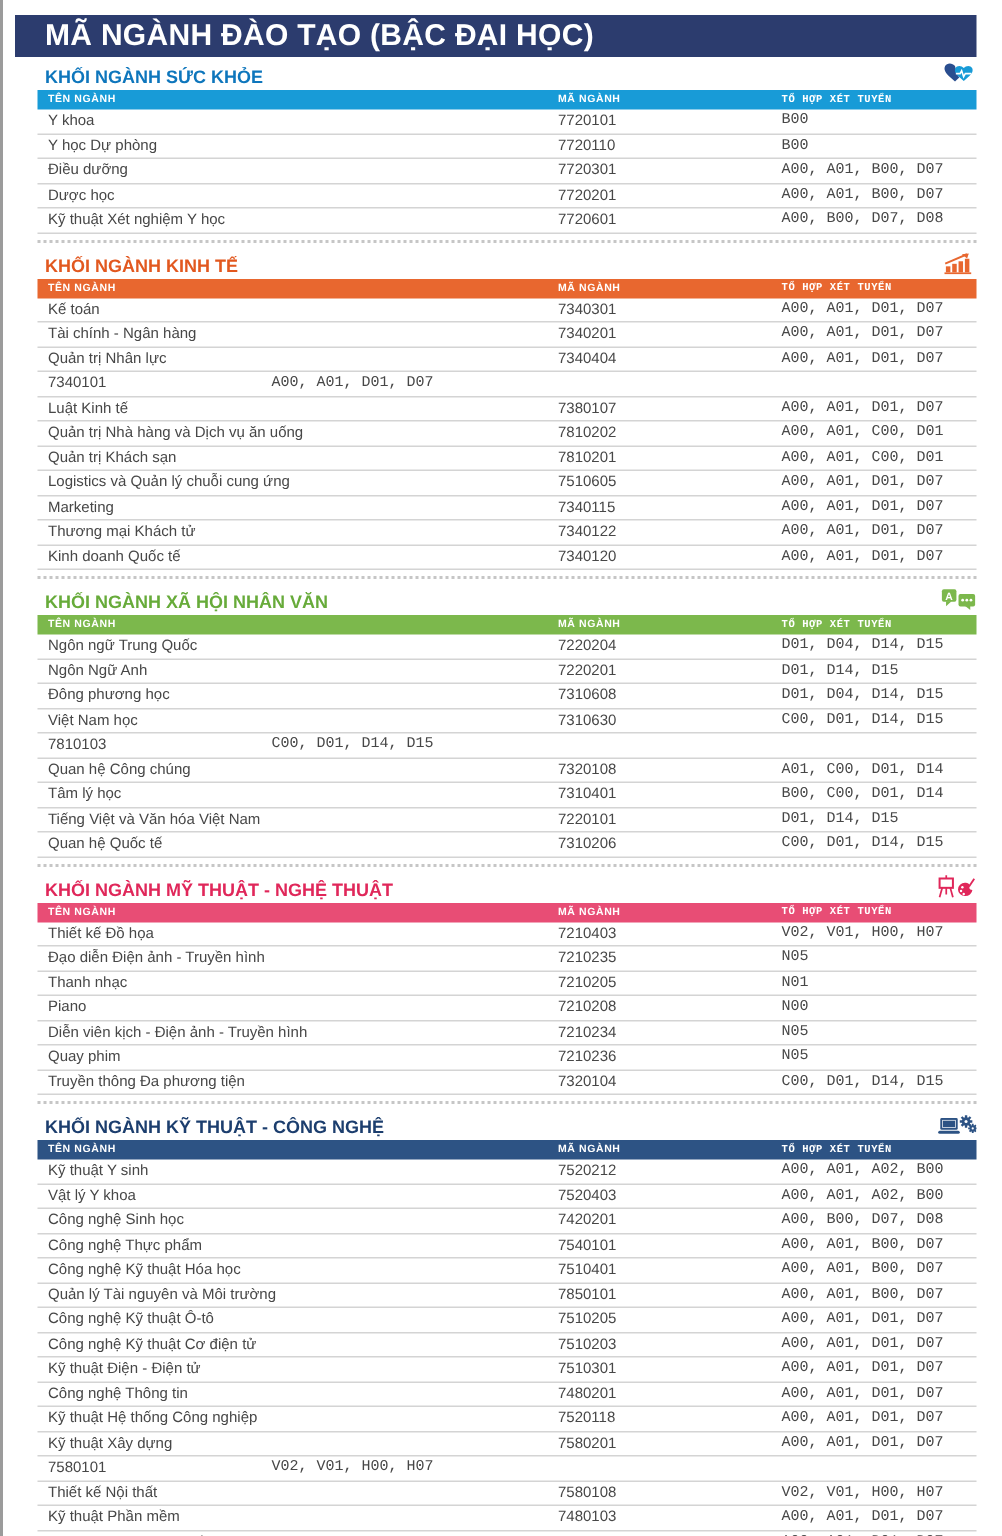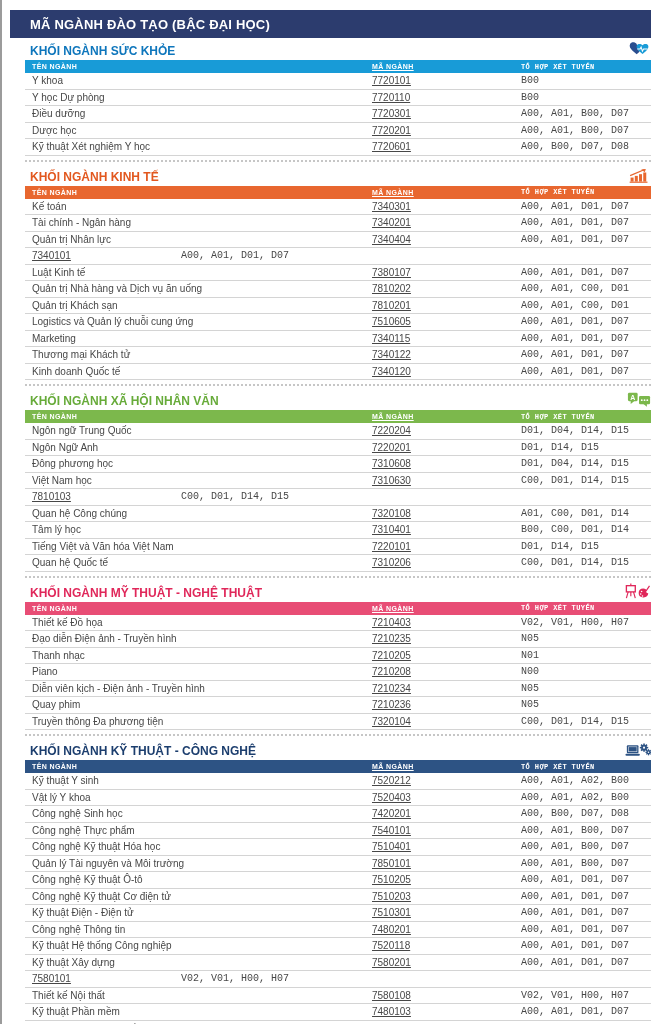--- a/index.html
+++ b/index.html
@@ -12,21 +12,21 @@
   .edge-line { position:absolute; left:0; top:0; width:2px; height:1024px; background:#9b9b9b; }
 
   .title-bar {
     margin: 10px 17px 0 10px;
     background: var(--title-bg, #2c3c6e);
     height: 28px;
     display: flex; align-items: center;
     padding-left: 20px;
   }
   .title-bar h1 {
-    color: #fff; font-size: 13px; font-weight: bold; letter-spacing: .2px;
+    color: #fff; font-size: 20px; font-weight: bold; letter-spacing: .2px;
     white-space: nowrap;
   }
 
   .block { margin: 0 17px 0 25px; }
   .divider { border-top: 2px dotted #c6c6c6; margin: 4px 0 4px -0px; }
 
   .section-head {
     display: flex; justify-content: space-between; align-items: flex-end;
     margin: 2px 0 2px; padding-left: 5px; height: 18px;
   }
@@ -35,21 +35,21 @@
   .section-icon svg { display: block; }
 
   .thead {
     display: flex; align-items: center;
     background: var(--bar);
     height: 13px; padding-left: 7px;
     color: #fff; font-size: 7px; font-weight: bold; letter-spacing: .4px;
     text-transform: uppercase;
   }
   .col-name, .cell-name { flex: 1; min-width: 0; }
-  .col-code, .cell-code { width: 149px; flex: 0 0 149px; text-decoration: underline; }
+  .col-code, .cell-code { width: 149px; flex: 0 0 149px; }
   .col-combo, .cell-combo { width: 130px; flex: 0 0 130px; font-family: Liberation Mono, monospace; }
 
   .row {
     display: flex; align-items: center;
     height: 16.5px; padding-left: 7px;
     border-bottom: 1px solid #d4d4d4;
     font-size: 10px; color: #474747;
     white-space: nowrap;
   }
 </style>

